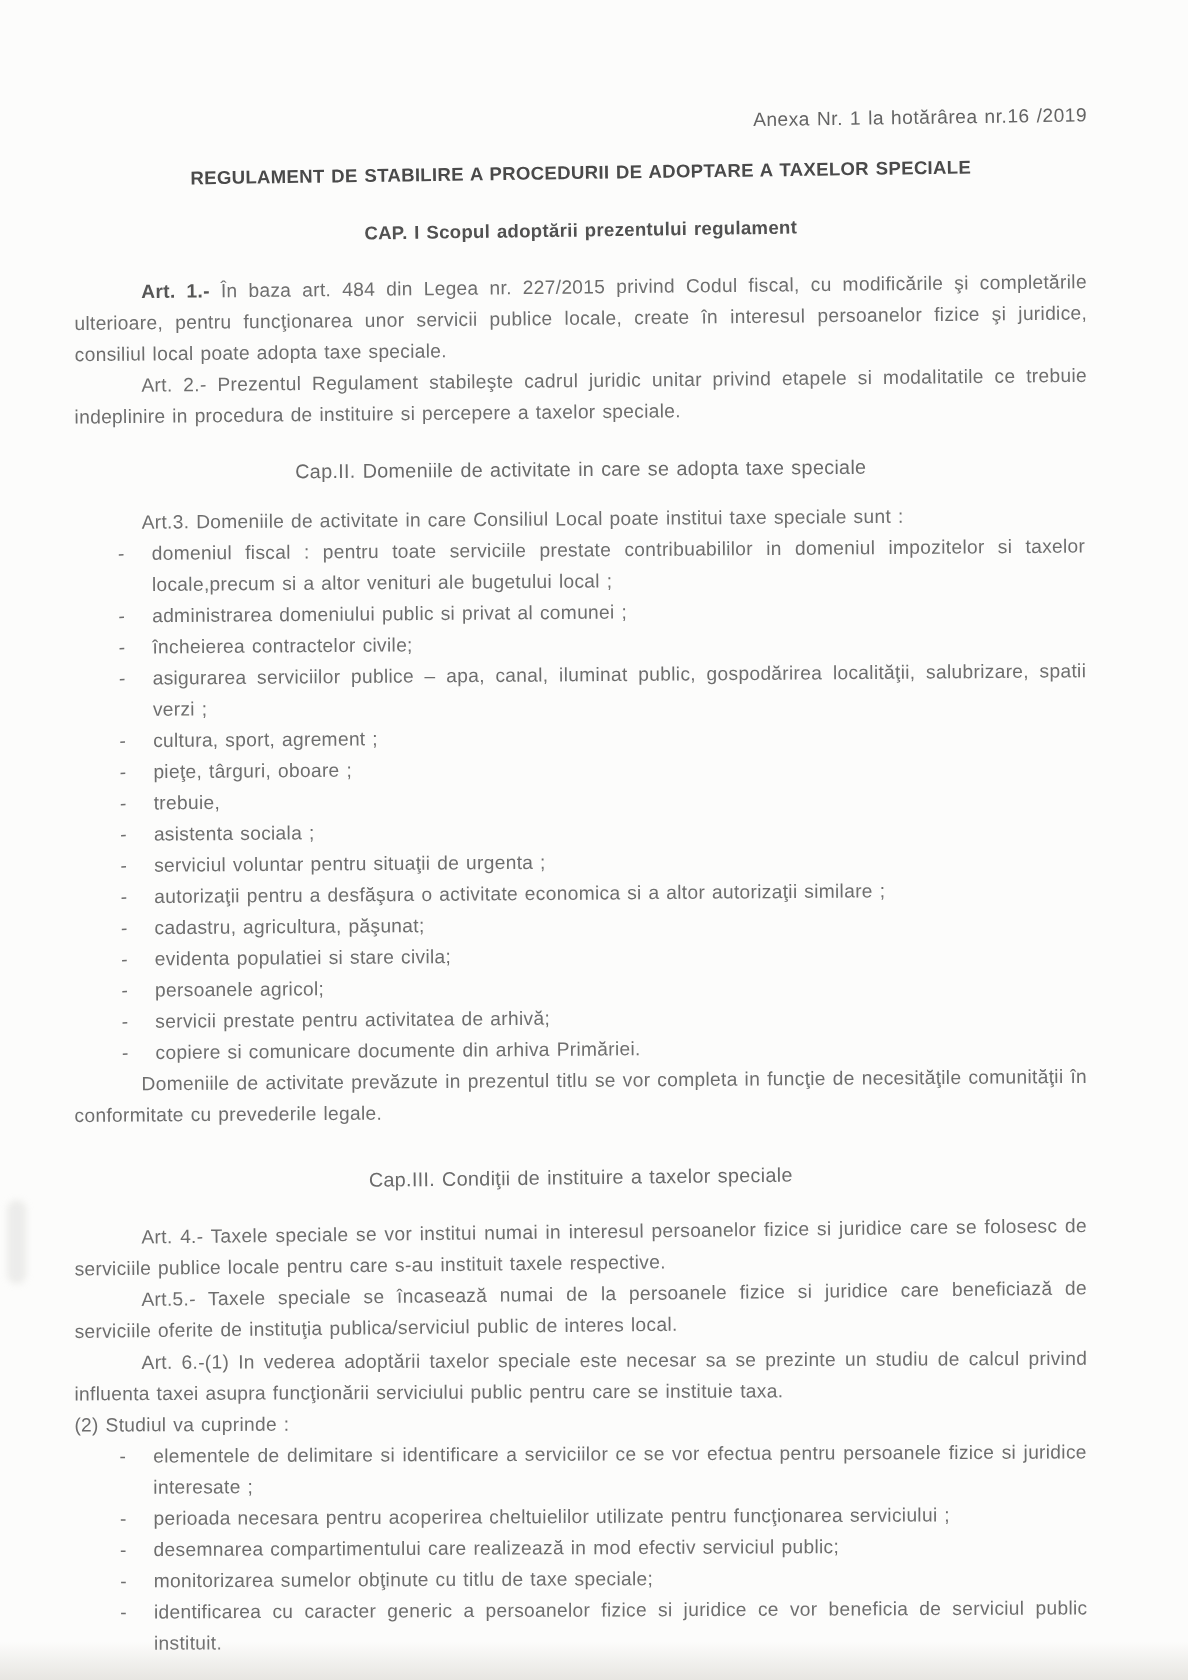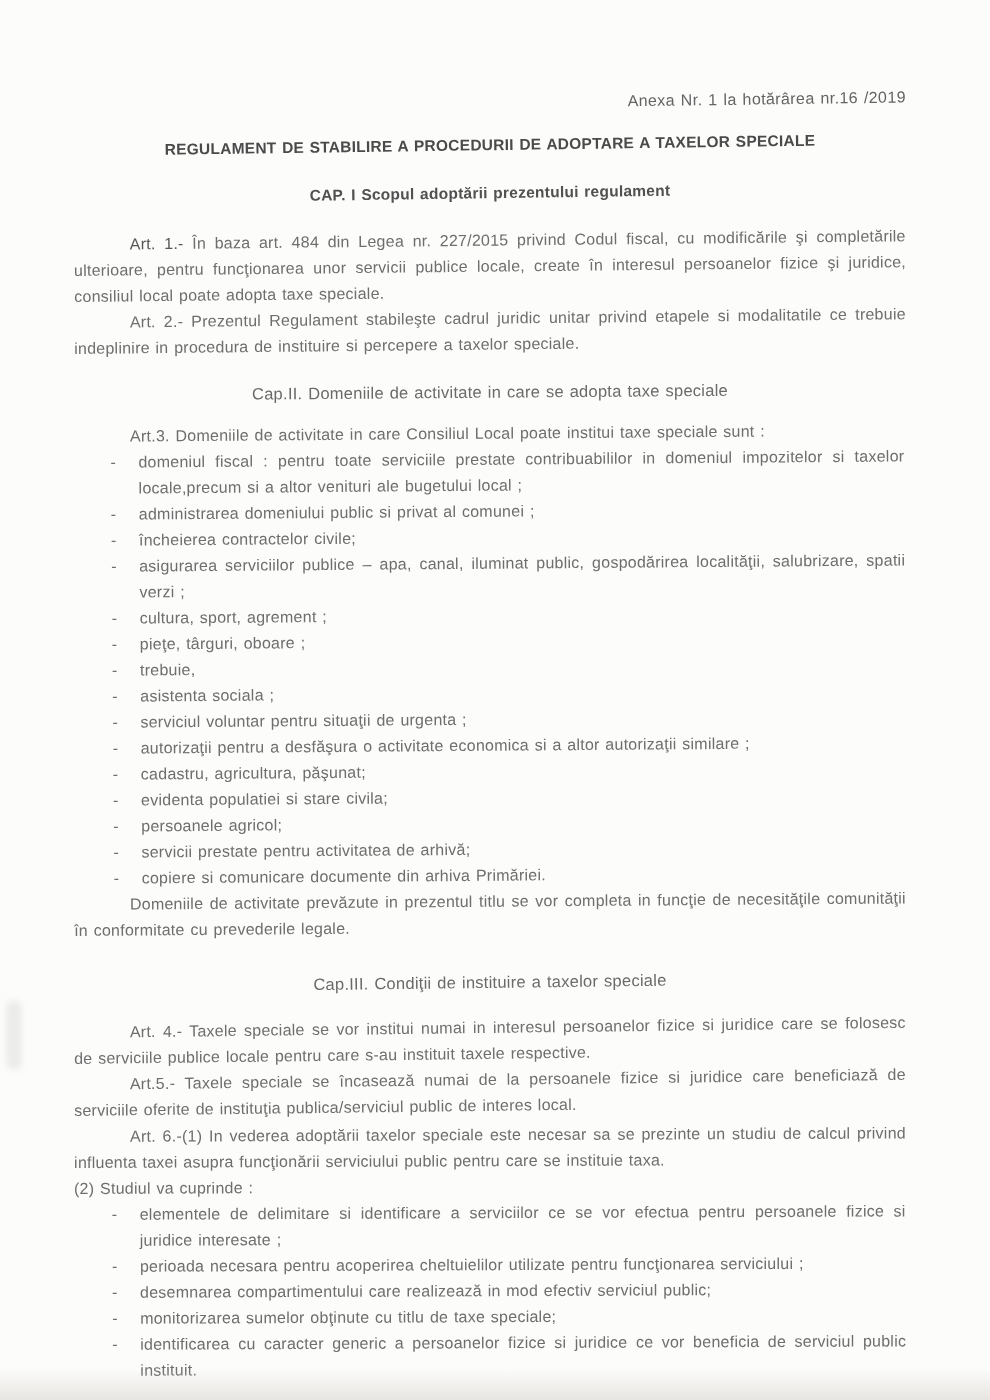--- a/index.html
+++ b/index.html
@@ -5,33 +5,33 @@
   html,body{margin:0;padding:0;background:#ffffff;}
   .page{
     position:relative;
     width:990px;height:1400px;
     background:#fcfcfb;
     overflow:hidden;
     font-family:"Liberation Sans",sans-serif;
     color:#6e6e6e;
   }
   .content{
-    position:absolute;top:0;left:12px;right:0;
+    position:absolute;top:0;left:0;right:0;
     padding:96px 84px 0 62px;
   }
   p{
     margin:0;
     text-align:justify;
     font-size:16px;
     line-height:26px;
     letter-spacing:0.25px;
     word-spacing:1px;
   }
   .indent{text-indent:56px;}
-  .b{font-weight:normal;color:#565656;}
+  .b{font-weight:bold;color:#565656;}
   .annex{
     text-align:right;
     font-size:16px;
     color:#646464;
     letter-spacing:0.4px;
   }
   .title{
     margin:16px 0 0 0;
     text-align:center;
     font-size:15.5px;

